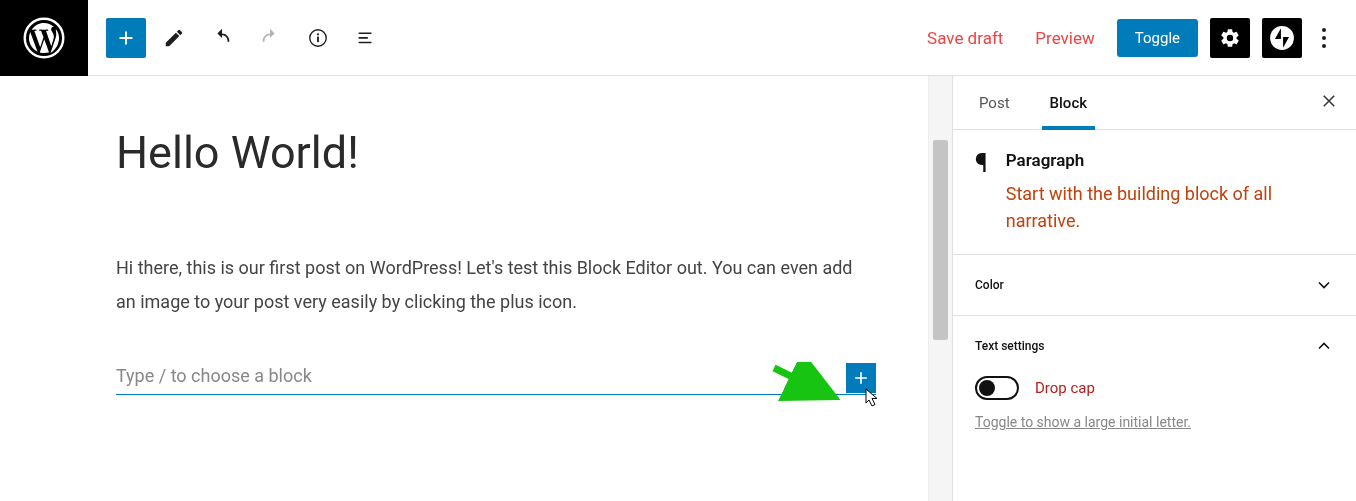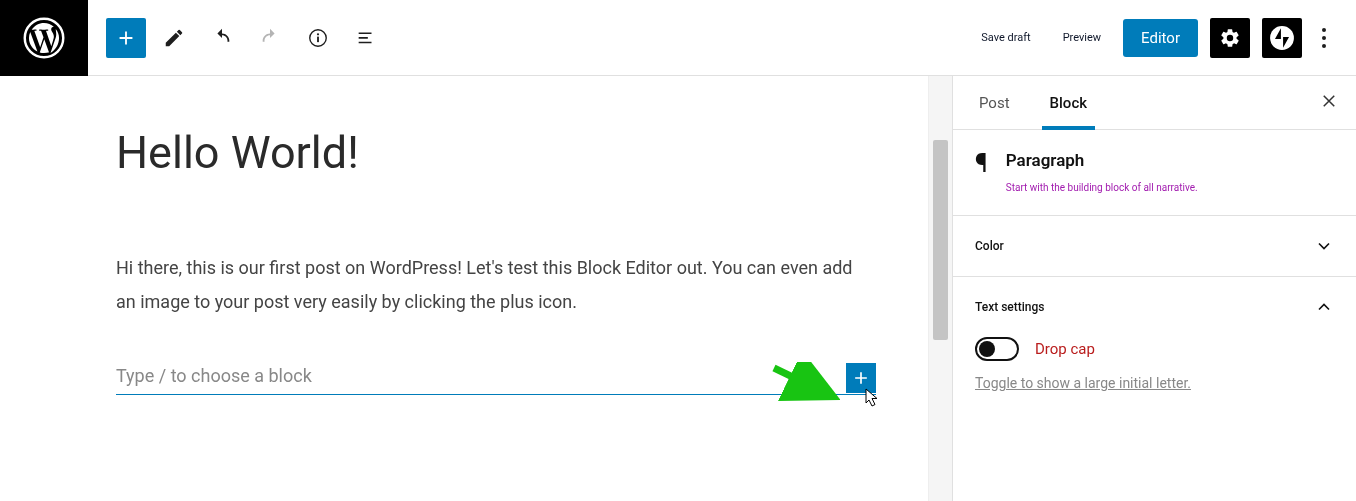--- a/index.html
+++ b/index.html
@@ -33,21 +33,21 @@
     width: 40px; height: 40px;
     display:flex; align-items:center; justify-content:center;
     border-radius:2px;
     color:#1e1e1e;
   }
   .icon-btn.primary { background:#007cba; color:#fff; }
   .icon-btn svg { display:block; }
   .icon-btn.disabled { color:#b4b4b4; }
   .spacer { flex:1; }
   .tb-right { display:flex; align-items:center; gap:12px; padding-right:22px; }
-  .link-btn { color:#0f172a; font-size:11px; padding:8px 10px; cursor:pointer; }
+  .link-btn { color:#ef4444; font-size:17px; padding:8px 10px; cursor:pointer; }
   .publish-btn {
     background:#007cba; color:#fff; font-size:15px;
     padding:10px 18px; border-radius:3px; cursor:pointer;
   }
   .settings-btn {
     width:40px; height:40px; background:#000; color:#fff;
     display:flex; align-items:center; justify-content:center; border-radius:2px;
   }
   .jetpack-btn {
     width:40px; height:40px; background:#000; display:flex; align-items:center; justify-content:center; border-radius:2px;
@@ -98,21 +98,21 @@
     display:flex; align-items:center; border-bottom:1px solid #e0e0e0;
     height:54px; padding:0 18px 0 18px;
   }
   .tab { padding:0 8px; height:54px; display:flex; align-items:center; color:#555; margin-right:24px; font-size:15px;}
   .tab.active { color:#111; box-shadow: inset 0 -4px 0 0 #007cba; font-weight:500;}
   .tab-close { margin-left:auto; color:#333;}
   .panel-section { padding:20px 22px; border-bottom:1px solid #e0e0e0;}
   .blocktype-row { display:flex; gap:18px; }
   .blocktype-icon { font-size:26px; color:#111; line-height:1;}
   .blocktype-title { font-size:17px; font-weight:600; color:#111; margin-bottom:10px;}
-  .blocktype-desc { font-size:10px; color:#a21caf; line-height:1.5;}
+  .blocktype-desc { font-size:18px; color:#c2410c; line-height:1.5;}
   .panel-header { display:flex; align-items:center; justify-content:space-between;}
   .panel-title { font-size:12px; font-weight:500; color:#111;}
   .chevron svg{display:block;}
   .toggle-row { display:flex; align-items:center; gap:16px; margin-top:20px;}
   .toggle {
     width:44px; height:24px; border:2px solid #111; border-radius:14px;
     position:relative; background:#fff;
   }
   .toggle-knob{
     width:16px; height:16px; background:#111; border-radius:50%;
@@ -168,21 +168,21 @@
           <path fill="currentColor" d="M4 6h14v1.7H4zM4 11h10v1.7H4zM4 16h14v1.7H4z"></path>
         </svg>
     </div>
   </div>
 
   <div class="spacer"></div>
 
   <div class="tb-right">
     <div class="link-btn">Save draft</div>
     <div class="link-btn">Preview</div>
-    <div class="publish-btn">Editor</div>
+    <div class="publish-btn">Toggle</div>
     <div class="settings-btn">
       <svg width="22" height="22" viewBox="0 0 24 24">
           <path fill="#fff" d="M19.14 12.94a7.14 7.14 0 0 0 .05-.94 7.14 7.14 0 0 0-.05-.94l2.03-1.58a.5.5 0 0 0 .12-.64l-1.92-3.32a.5.5 0 0 0-.61-.22l-2.39.96a7.03 7.03 0 0 0-1.62-.94l-.36-2.54a.5.5 0 0 0-.5-.42h-3.84a.5.5 0 0 0-.5.42l-.36 2.54c-.58.24-1.12.56-1.62.94l-2.39-.96a.5.5 0 0 0-.61.22L2.66 8.84a.5.5 0 0 0 .12.64l2.03 1.58c-.03.31-.05.62-.05.94s.02.63.05.94l-2.03 1.58a.5.5 0 0 0-.12.64l1.92 3.32c.14.24.42.34.66.24l2.34-.94c.5.38 1.04.7 1.62.94l.36 2.54c.04.24.25.42.5.42h3.84c.25 0 .46-.18.5-.42l.36-2.54c.58-.24 1.12-.56 1.62-.94l2.39.96c.24.1.52 0 .66-.24l1.92-3.32a.5.5 0 0 0-.12-.64l-2.08-1.6zM12 15.5A3.5 3.5 0 1 1 12 8.5a3.5 3.5 0 0 1 0 7z"></path>
         </svg>
     </div>
     <div class="jetpack-btn">
       <svg width="26" height="26" viewBox="0 0 24 24">
           <circle cx="12" cy="12" r="11" fill="#fff"></circle>
           <path fill="#000" d="M11 3v10H5.5zM13 21V11h5.5z"></path>
         </svg>

